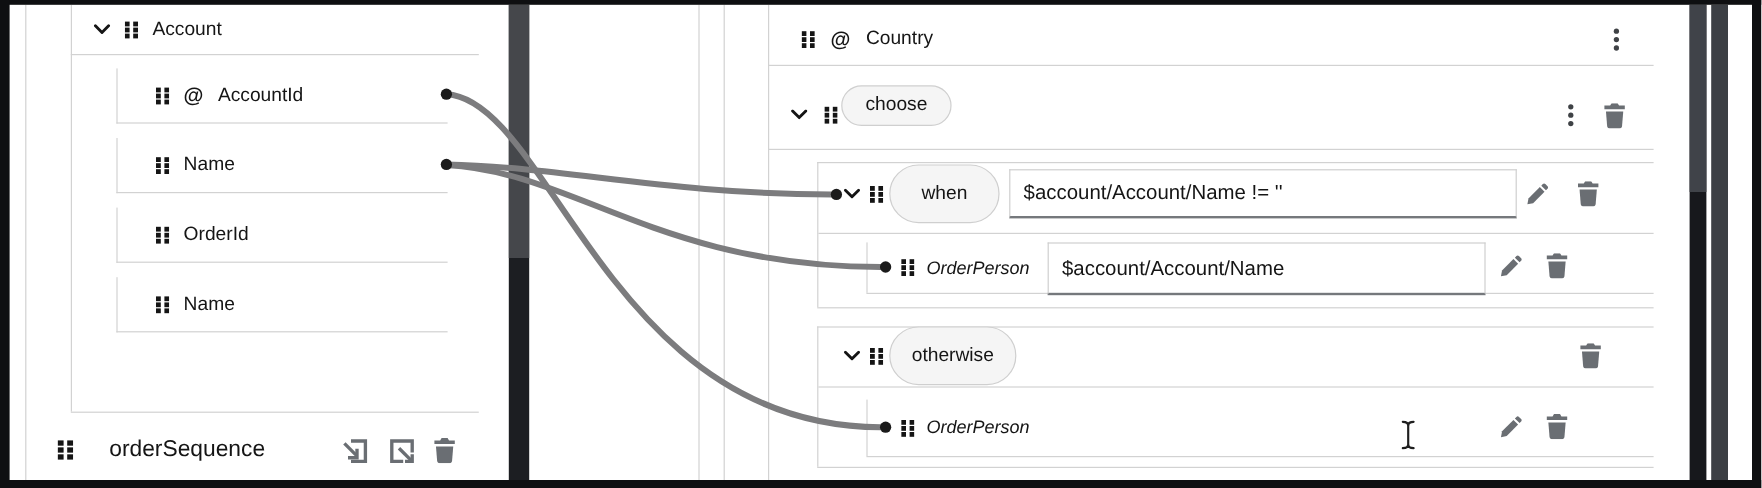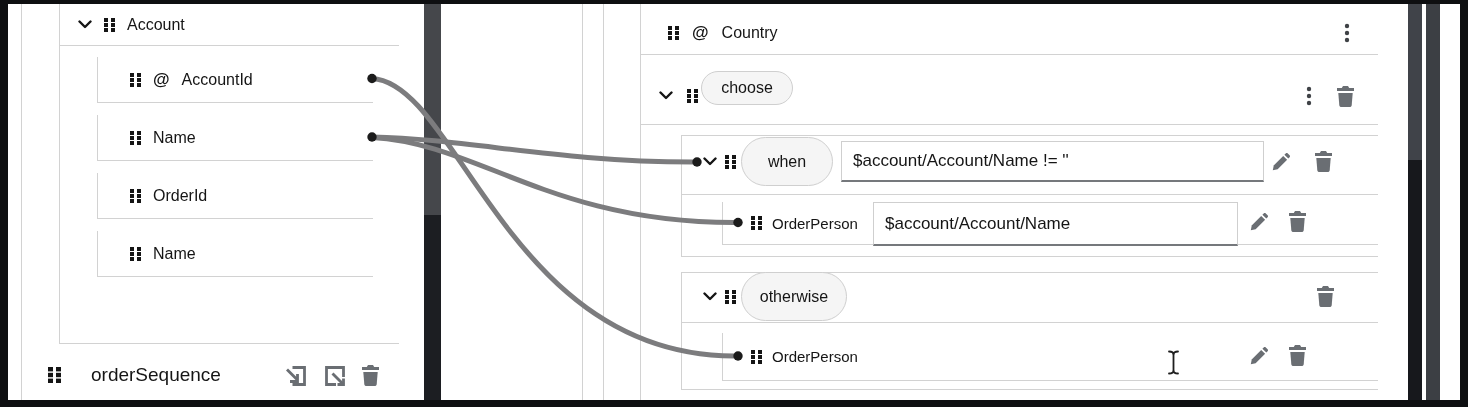--- a/index.html
+++ b/index.html
@@ -4,21 +4,21 @@
 <style>
   html,body{margin:0;padding:0;background:#fff;}
   body{font-family:"Liberation Sans", sans-serif;color:#151515;}
   .stage{position:relative;width:1468px;height:407px;background:#ffffff;overflow:hidden;}
   .abs{position:absolute;}
   .frame{position:absolute;background:#0e0f11;z-index:60;}
   .hline{position:absolute;height:1px;background:#d2d2d2;}
   .vline{position:absolute;width:1px;background:#d2d2d2;}
   .rowflex{position:absolute;display:flex;align-items:center;justify-content:flex-end;}
   .lbl{font-size:16px;color:#151515;white-space:nowrap;}
-  .lbl-sm{font-size:15px;color:#151515;white-space:nowrap;}
+  .lbl-sm{font-size:15px;color:#151515;white-space:nowrap;font-style:italic;}
   .at{font-size:17px;font-weight:600;color:#151515;}
   .treebox{position:absolute;border-left:1px solid #d2d2d2;border-bottom:1px solid #d2d2d2;box-sizing:border-box;}
   .treebox .inner{display:flex;align-items:center;height:100%;padding-left:32px;gap:12px;}
   .pill{position:absolute;display:flex;align-items:center;justify-content:center;
         background:#f5f5f5;border:1px solid #cfcfcf;border-radius:26px;box-sizing:border-box;
         font-size:16px;color:#151515;}
   .xinput{position:absolute;box-sizing:border-box;background:#fff;border:1px solid #cfcfcf;
         border-bottom:2px solid #75787c;font-family:"Liberation Sans",sans-serif;
         font-size:17px;color:#151515;padding:0 11px;outline:none;}
   .icon-btn{position:absolute;background:none;border:none;padding:0;margin:0;cursor:pointer;

